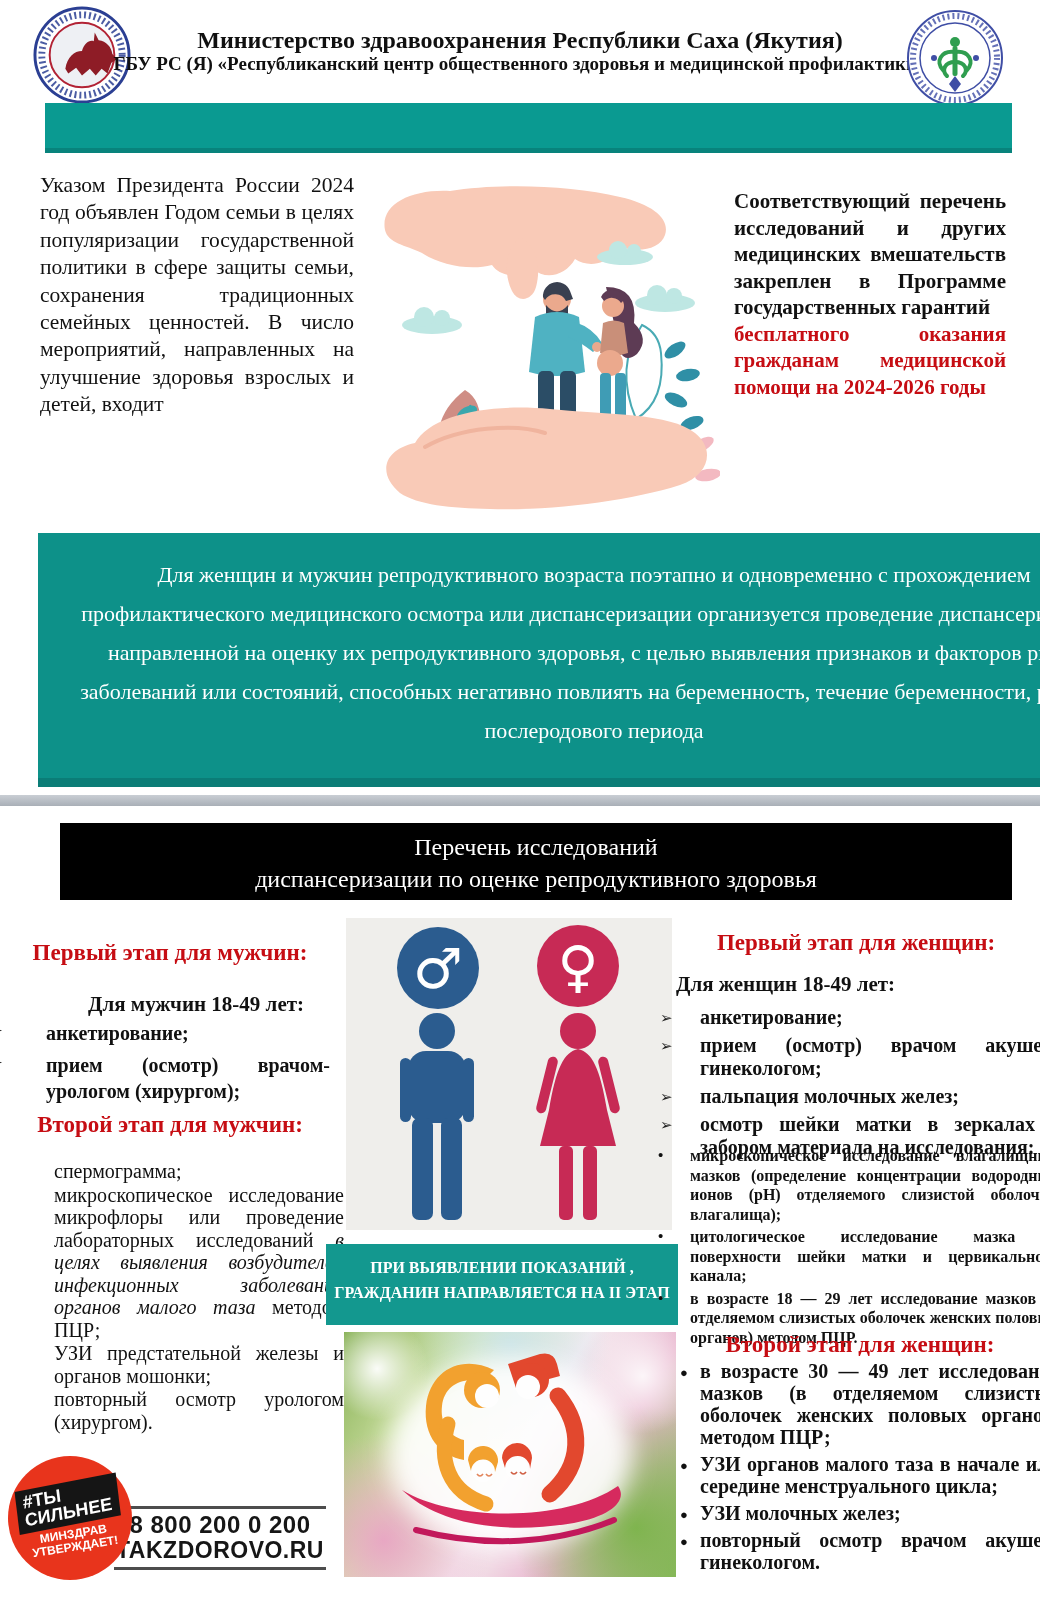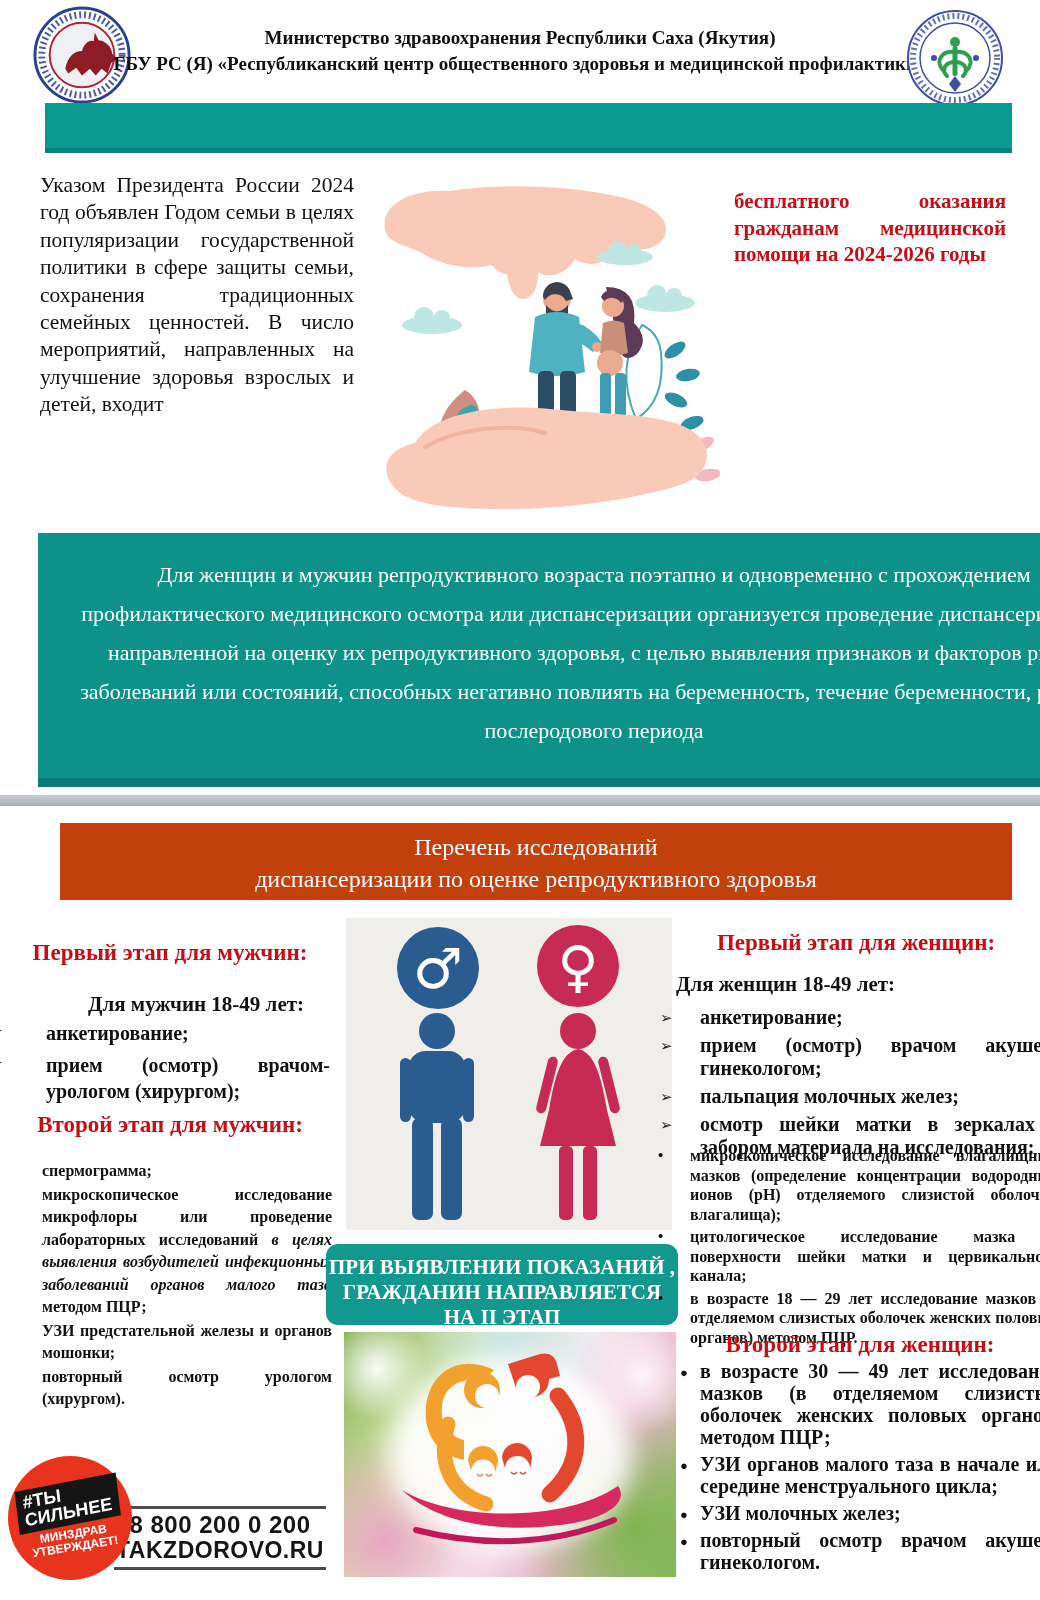--- a/index.html
+++ b/index.html
@@ -3,67 +3,67 @@
 <meta charset="utf-8">
 <style>
   html,body{margin:0;padding:0;background:#ffffff;}
   #poster{position:relative;width:1040px;height:1600px;overflow:hidden;background:#ffffff;
           font-family:"Liberation Serif","DejaVu Serif",serif;color:#111;}
   .abs{position:absolute;}
   .red{color:#c60d13;}
   .it{font-style:italic;}
 
   .hdr-line{font-weight:bold;color:#101010;text-align:center;}
-  #hdr1{left:130px;top:27px;width:780px;font-size:19px;}
+  #hdr1{left:130px;top:27px;width:780px;font-size:24px;}
   #hdr2{left:100px;top:53px;width:840px;font-size:19px;}
 
   #top-banner{left:45px;top:103px;width:967px;height:45px;background:#0a9a91;border-bottom:5px solid #08837c;}
 
   #intro-left{left:40px;top:172px;width:314px;font-size:21.5px;line-height:27.4px;font-weight:normal;text-align:justify;}
   #intro-left-red{left:40px;top:503px;width:314px;font-size:21px;line-height:27px;font-weight:bold;text-align:center;color:#c60d13;z-index:5;}
 
   #intro-right{left:734px;top:188px;width:272px;font-size:21px;line-height:26.5px;font-weight:bold;text-align:justify;}
   #intro-right p{margin:0;}
 
   #quote-box{left:38px;top:533px;width:1112px;height:223px;background:#0d9189;border-bottom:9px solid #0b7d77;
              color:#fff;font-size:22px;line-height:39px;text-align:center;padding-top:22px;white-space:pre-line;z-index:1;}
 
   #divider{left:0;top:795px;width:1040px;height:11px;background:linear-gradient(#c9ced4,#a9afb7);}
 
-  #section-banner{left:60px;top:823px;width:952px;height:77px;background:#c2410c;color:#fff;text-align:center;}
+  #section-banner{left:60px;top:823px;width:952px;height:77px;background:#000000;color:#fff;text-align:center;}
   #section-banner .sb1{font-size:24px;padding-top:9px;line-height:31px;}
   #section-banner .sb2{font-size:24px;line-height:33px;}
 
   .stage-title{font-weight:bold;font-size:23px;color:#c60d13;text-align:center;}
   .sub-title{font-weight:bold;font-size:21px;}
 
   #men-s1-list{left:46px;top:1020px;width:284px;font-size:20px;font-weight:bold;line-height:26px;text-align:justify;}
   #men-s1-list .item{margin:0 0 6px 0;}
   .edge-arrow{position:absolute;font-family:"DejaVu Sans",sans-serif;font-size:14px;color:#222;}
 
-  #men-s2-list{left:42px;top:1160px;width:290px;font-size:16px;font-weight:bold;line-height:22.5px;text-align:justify;}
+  #men-s2-list{left:54px;top:1160px;width:290px;font-size:20px;font-weight:normal;line-height:22.5px;text-align:justify;}
   #men-s2-list p{margin:0 0 1px 0;}
 
   #badge{left:8px;top:1456px;width:124px;height:124px;border-radius:50%;background:#e8341c;z-index:4;}
   #badge .rot{position:absolute;left:4px;top:26px;width:116px;transform:rotate(-11deg);text-align:center;
               font-family:"Liberation Sans","DejaVu Sans",sans-serif;font-weight:bold;}
   #badge .blackbox{display:inline-block;background:#151515;color:#fff;font-size:18px;line-height:18px;
                    padding:3px 7px 4px 7px;transform:skewX(-4deg);text-align:left;}
   #badge .subwhite{color:#fff;font-size:12px;line-height:13px;margin-top:3px;transform:rotate(2deg);}
 
   #phone-block{left:114px;top:1506px;width:212px;border-top:3px solid #4d4d4d;border-bottom:3px solid #4d4d4d;
                padding:3px 0 4px 0;text-align:center;font-family:"Liberation Sans","DejaVu Sans",sans-serif;
                font-weight:bold;color:#161616;}
   #phone-block .phone{font-size:24px;line-height:26px;letter-spacing:0.5px;}
   #phone-block .site{font-size:23px;line-height:25px;letter-spacing:0.5px;}
 
   #gender-panel{left:346px;top:918px;width:326px;height:312px;background:#efeeeb;}
 
   #referral-box{left:326px;top:1244px;width:352px;height:70px;background:#13988f;color:#fff;text-align:center;
-                font-weight:bold;font-size:21px;line-height:25px;padding-top:11px;border-radius:12px;}
+                font-weight:bold;font-size:16px;line-height:25px;padding-top:11px;}
 
   #family-image{left:344px;top:1332px;width:332px;height:245px;overflow:hidden;
      background:
        radial-gradient(circle at 10% 15%, rgba(255,255,255,.95), rgba(255,255,255,0) 14%),
        radial-gradient(circle at 90% 18%, rgba(255,255,255,.85), rgba(255,255,255,0) 16%),
        radial-gradient(circle at 12% 85%, rgba(233,160,196,.9), rgba(233,160,196,0) 30%),
        radial-gradient(circle at 88% 80%, rgba(120,180,70,.9), rgba(120,180,70,0) 35%),
        radial-gradient(circle at 50% 5%, rgba(200,228,240,.8), rgba(200,228,240,0) 35%),
        linear-gradient(120deg,#86b054,#d9e8b0 30%,#f5ecf0 52%,#e9b7cf 72%,#8fbb65);}
 
@@ -183,20 +183,21 @@
         <ellipse cx="236" cy="296" rx="8" ry="4" fill="#2b5a6b"></ellipse>
         <ellipse cx="251" cy="296" rx="8" ry="4" fill="#2b5a6b"></ellipse>
       </g>
 
       <path d="M30,318 C8,300 12,275 45,268 C60,240 120,228 180,234 C240,240 300,238 325,258 C345,274 340,300 310,310 C260,326 180,336 120,334 C80,333 48,330 30,318 Z" fill="#f9cab7"></path>
       <path d="M55,272 C90,252 145,248 175,258" stroke="#f0b49e" stroke-width="4" fill="none" stroke-linecap="round"></path>
     </svg>
   </div>
 
   <div class="abs" id="intro-right">
+    <p>Соответствующий перечень исследований и других медицинских вмешательств закреплен в Программе государственных гарантий</p>
     <p class="red">бесплатного оказания гражданам медицинской помощи на 2024-2026 годы</p>
   </div>
 
   <div class="abs" id="quote-box">Для женщин и мужчин репродуктивного возраста поэтапно и одновременно с прохождением
 профилактического медицинского осмотра или диспансеризации организуется проведение диспансеризации,
 направленной на оценку их репродуктивного здоровья, с целью выявления признаков и факторов риска
 заболеваний или состояний, способных негативно повлиять на беременность, течение беременности, родов и
 послеродового периода</div>
 
   <div class="abs" id="divider"></div>

